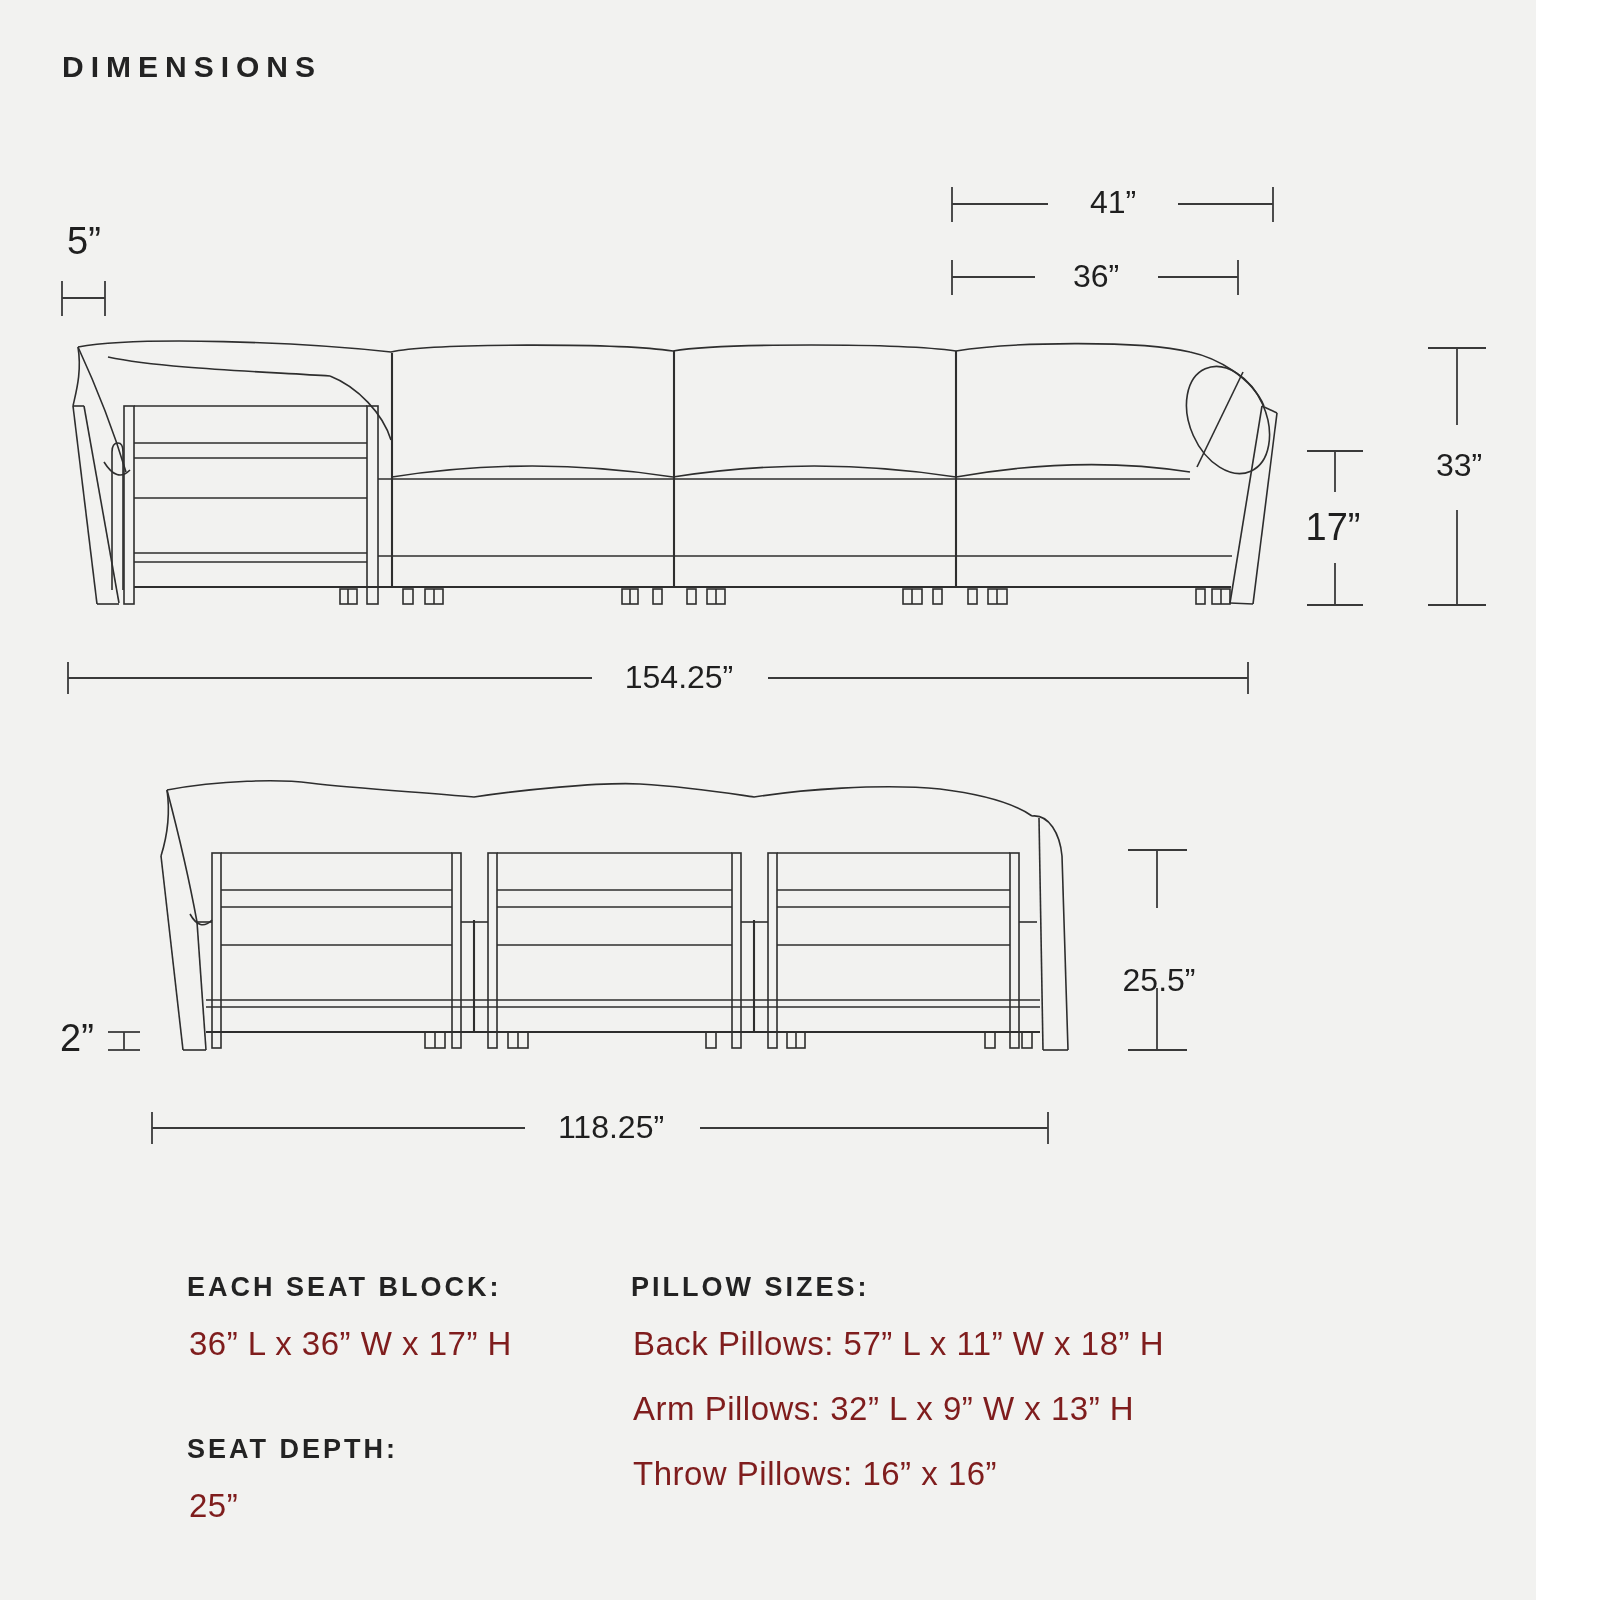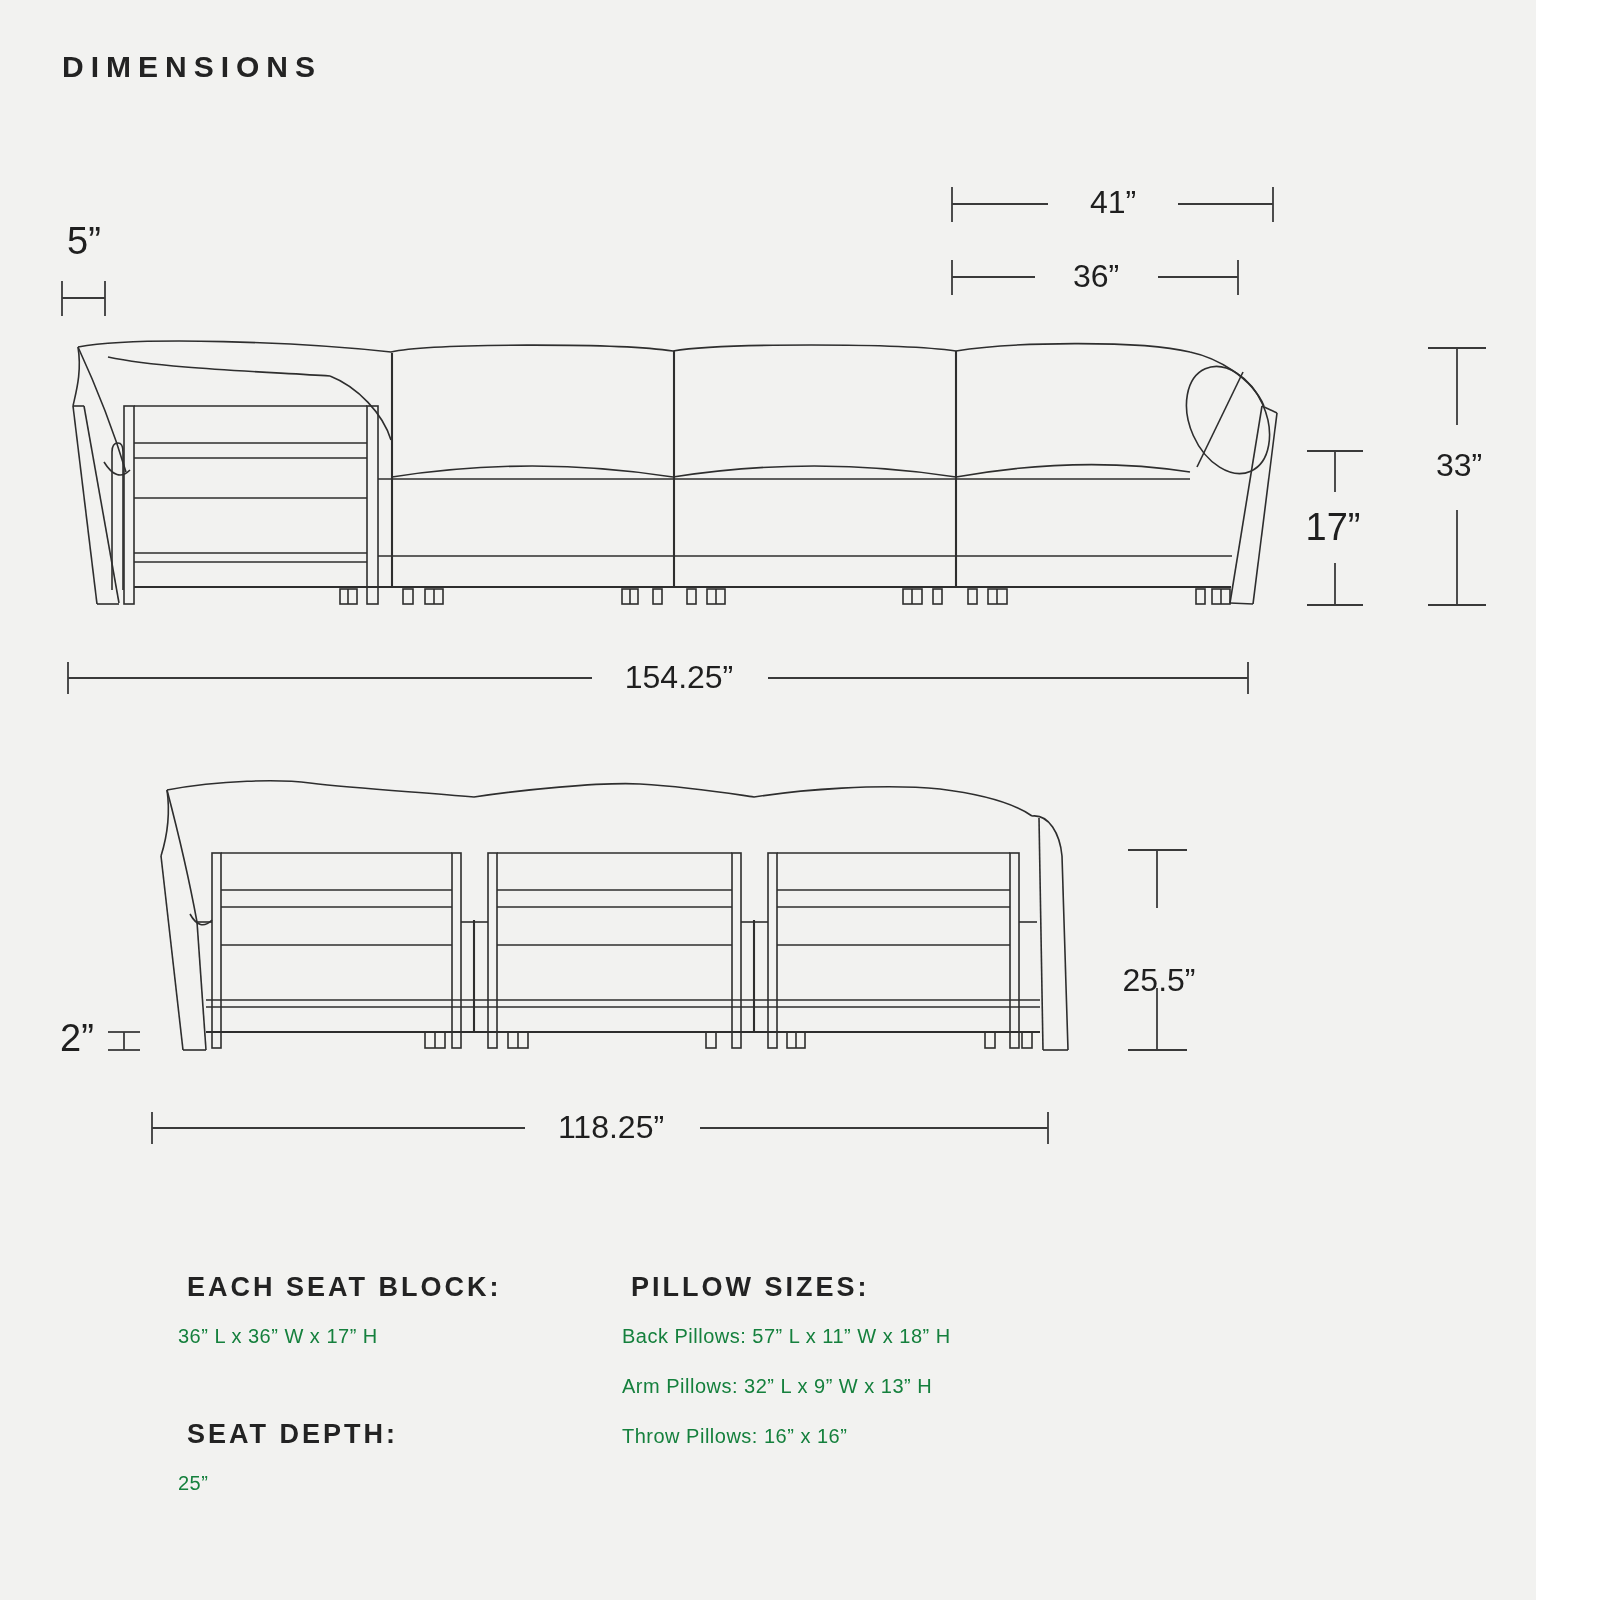--- a/index.html
+++ b/index.html
@@ -25,22 +25,22 @@
     position:absolute;transform:translate(-50%,-50%);
     font-size:32px;font-weight:400;color:#1f1f1f;white-space:nowrap;
   }
   .dim.small{font-size:38px;}
   .spec-col{position:absolute;}
   .spec-heading{
     font-size:27px;font-weight:700;letter-spacing:3px;color:#232323;
     margin:0 0 22px 9px;white-space:nowrap;
   }
   .spec-value{
-    font-size:20px;font-weight:400;color:#15803d;letter-spacing:0.5px;
-    margin:0 0 27px 0;white-space:nowrap;
+    font-size:33px;font-weight:400;color:#7f1d1d;letter-spacing:0.5px;
+    margin:0 0 27px 11px;white-space:nowrap;
   }
   .spec-gap{height:44px;}
 </style>
 </head>
 <body>
 
 <div class="canvas">
 
   <svg class="lineart" width="1600" height="1600" viewBox="0 0 1600 1600">
 

